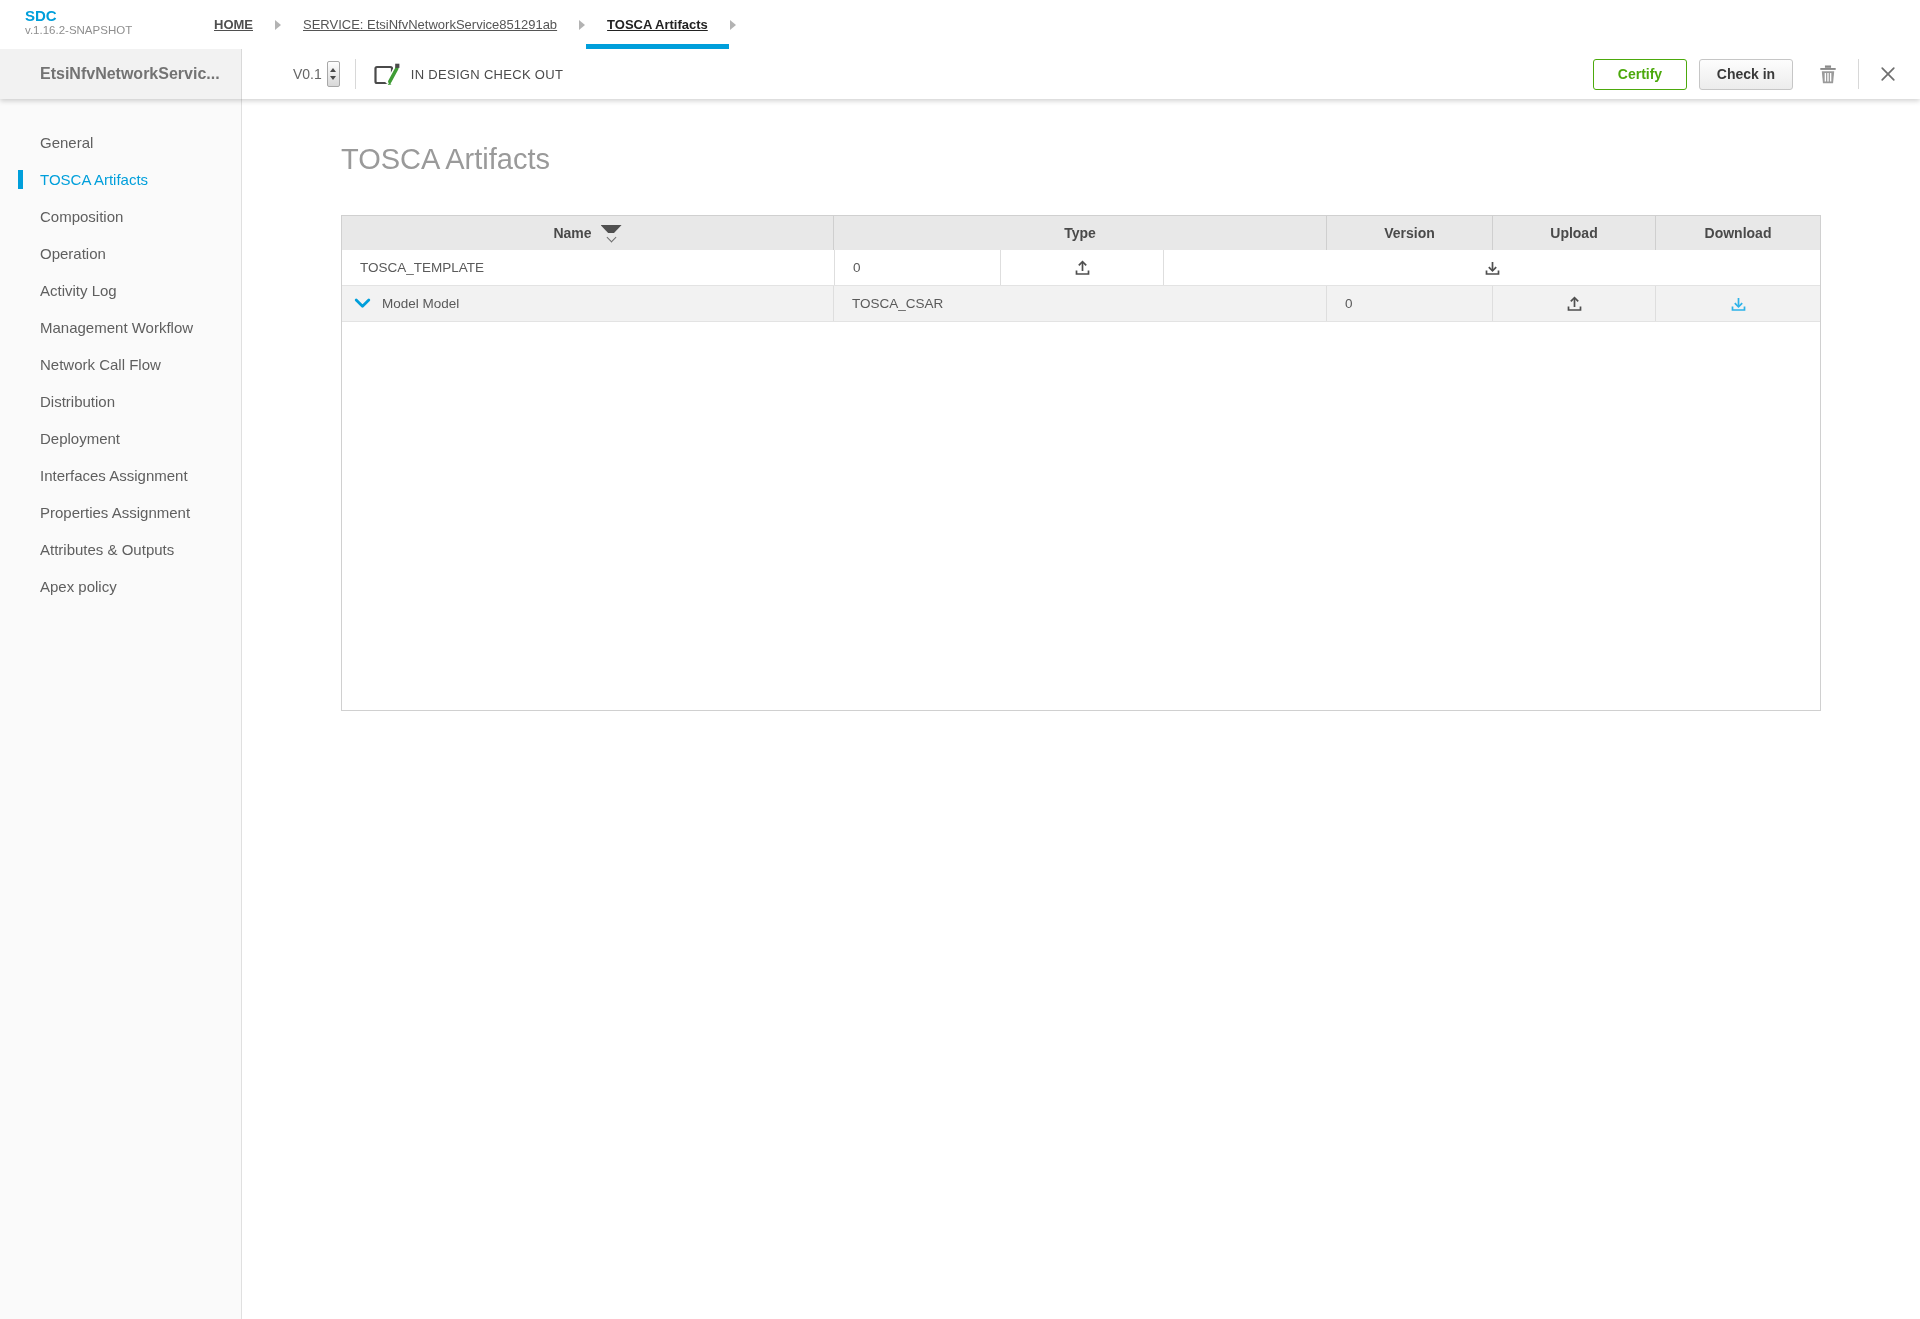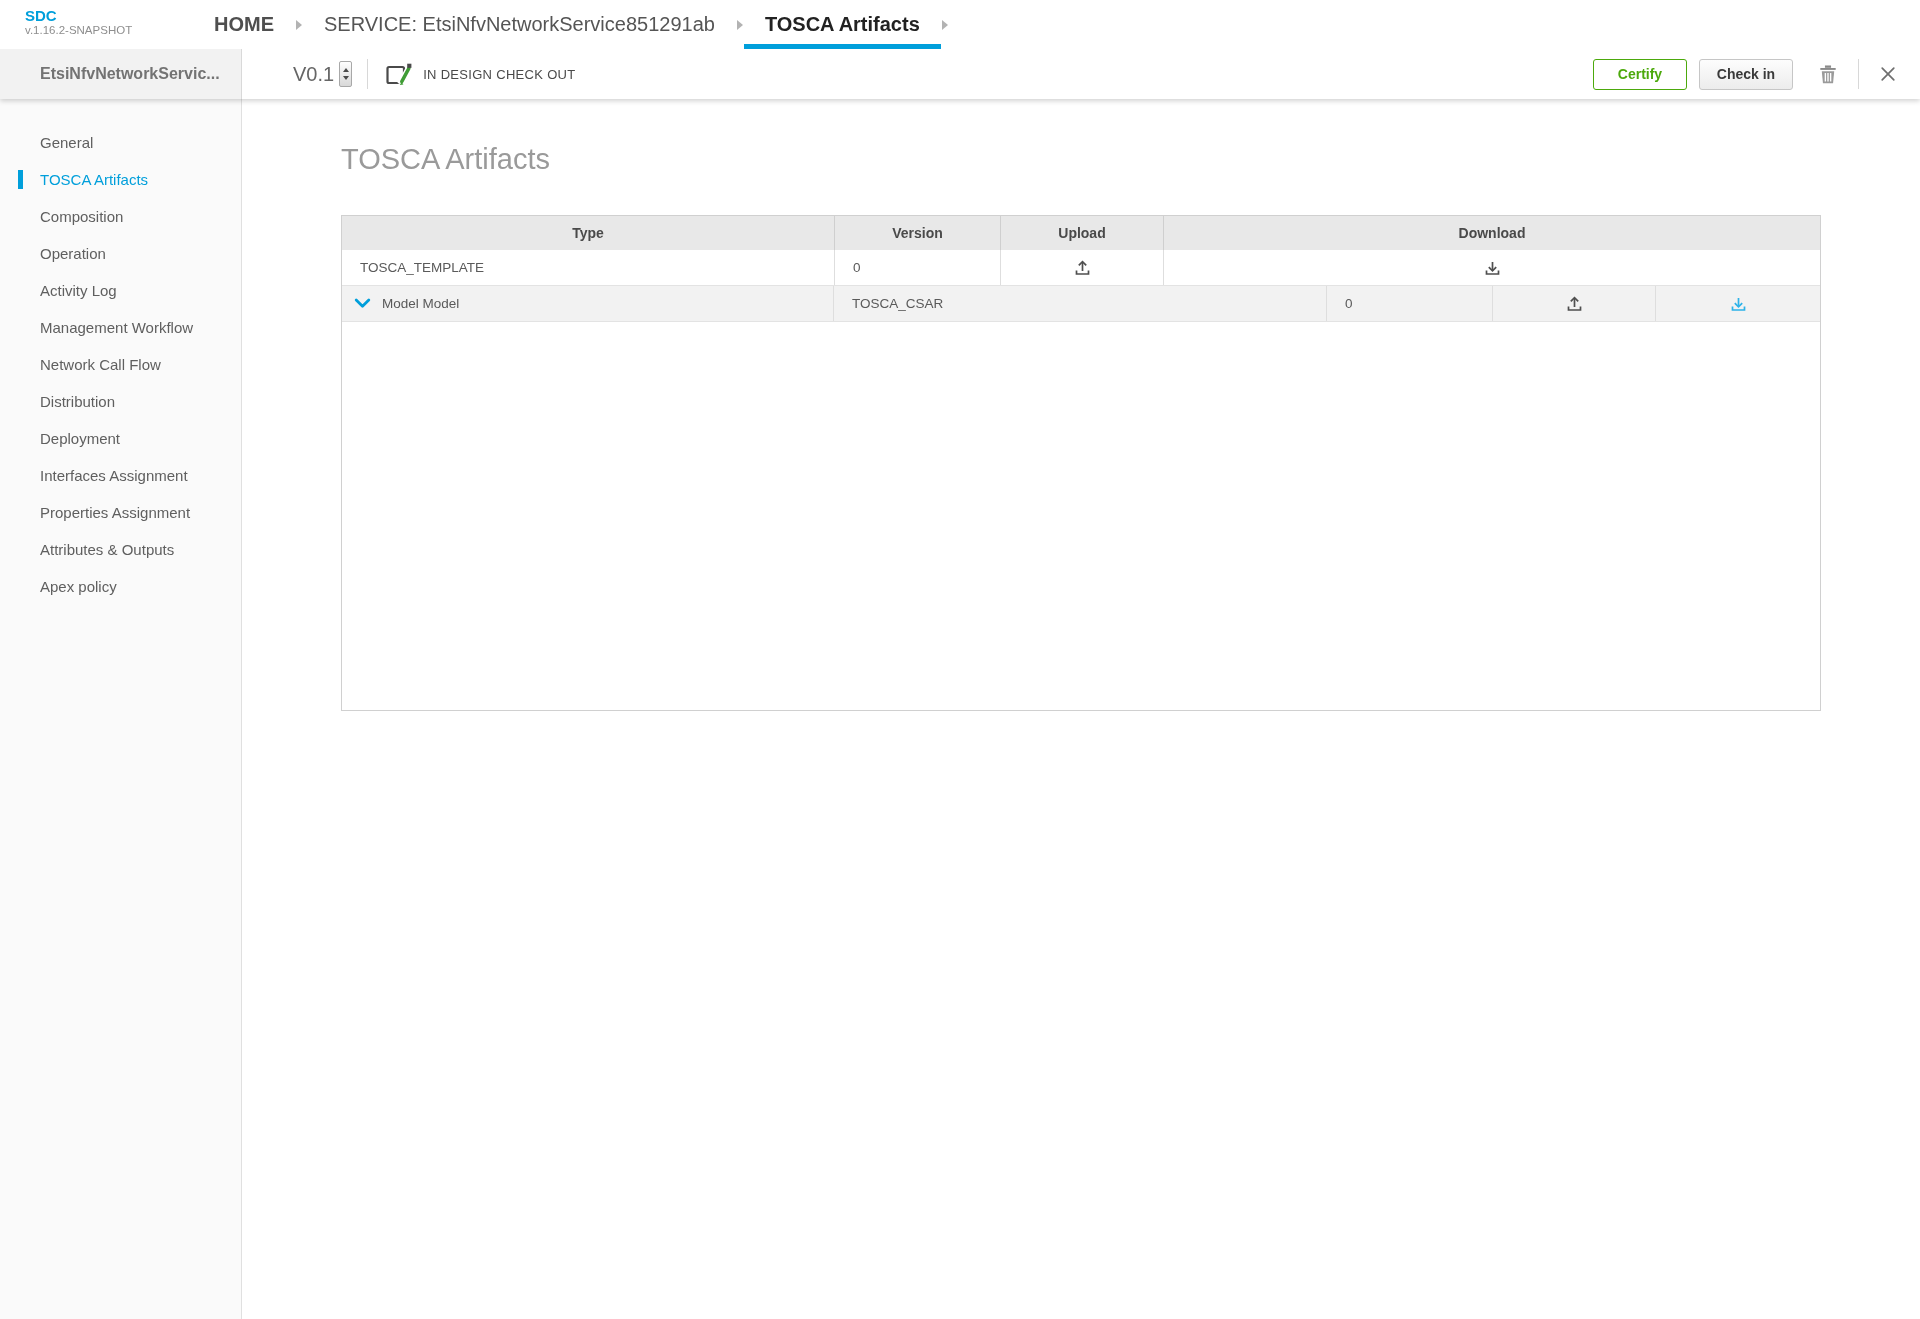--- a/index.html
+++ b/index.html
@@ -17,22 +17,23 @@
     position:absolute; top:0; left:0; right:0; height:49px;
     background:#fff; z-index:30;
   }
   .logo { position:absolute; left:25px; top:7px; line-height:1.15; }
   .logo-name { color:#009fdb; font-weight:700; font-size:15px; }
   .logo-ver  { color:#8e8e8e; font-size:11.5px; }
 
   .tabs { position:absolute; left:193px; top:0; height:49px; display:flex; align-items:center; }
   .tab {
     height:100%; display:flex; align-items:center; padding:16px 21px;
-    font-size:20px; color:#4f4f4f; font-weight:600; position:relative; cursor:pointer;
+    font-size:13px; color:#4f4f4f; font-weight:600; position:relative; cursor:pointer;
     white-space:nowrap;
+    text-decoration:underline;
   }
   .tab.tab-service { font-weight:400; color:#555; }
   .tab.active { color:#222; font-weight:700; }
   .tab.active::after {
     content:""; position:absolute; left:0; right:0; bottom:0; height:5px; background:#009fdb;
   }
   .tab-sep {
     width:0; height:0; margin:0 1px;
     border-top:5px solid transparent; border-bottom:5px solid transparent;
     border-left:6px solid #b3b3b3;
@@ -45,21 +46,21 @@
     box-shadow:0 2px 5px rgba(0,0,0,0.18);
   }
   .sidebar-head {
     width:242px; flex:0 0 242px; background:#f2f2f2;
     border-right:1px solid #d9d9d9; display:flex; align-items:center;
   }
   .sidebar-head-title {
     margin-left:40px; font-size:16px; font-weight:700; color:#737373; white-space:nowrap;
   }
   .toolbar { flex:1; display:flex; align-items:center; padding-left:51px; padding-right:24px; }
-  .version-label { font-size:20px; color:#666; }
+  .version-label { font-size:14px; color:#666; }
   .stepper {
     width:13px; height:26px; margin-left:5px;
     border:1px solid #a8a8a8; border-radius:2px;
     background:linear-gradient(#fefefe,#d8d8d8);
     display:flex; flex-direction:column; align-items:center; justify-content:center; gap:4px;
     cursor:pointer;
   }
   .spin-up { width:0; height:0; border-left:3.5px solid transparent; border-right:3.5px solid transparent; border-bottom:4.5px solid #4a4a4a; }
   .spin-down { width:0; height:0; border-left:3.5px solid transparent; border-right:3.5px solid transparent; border-top:4.5px solid #4a4a4a; }
   .toolbar-divider { width:1px; height:30px; background:#d8d8d8; margin:0 15px; }
@@ -206,20 +207,27 @@
   <div class="side-item">Properties Assignment</div>
   <div class="side-item">Attributes &amp; Outputs</div>
   <div class="side-item">Apex policy</div>
 </div>
 
 <div class="main">
   <div class="page-title">TOSCA Artifacts</div>
 
   <div class="artifacts-table">
     <div class="t-header">
+      <div class="hcell col-name">
+        <span>Name</span>
+        <span class="sort-wrap">
+          <span class="sort-tri"></span>
+          <span class="sort-chev"></span>
+        </span>
+      </div>
       <div class="hcell col-type">Type</div>
       <div class="hcell col-version">Version</div>
       <div class="hcell col-upload">Upload</div>
       <div class="hcell col-download">Download</div>
     </div>
 
     <div class="t-row">
       <div class="cell cell-type col-type">TOSCA_TEMPLATE</div>
       <div class="cell cell-version col-version">0</div>
       <div class="cell cell-center col-upload">

